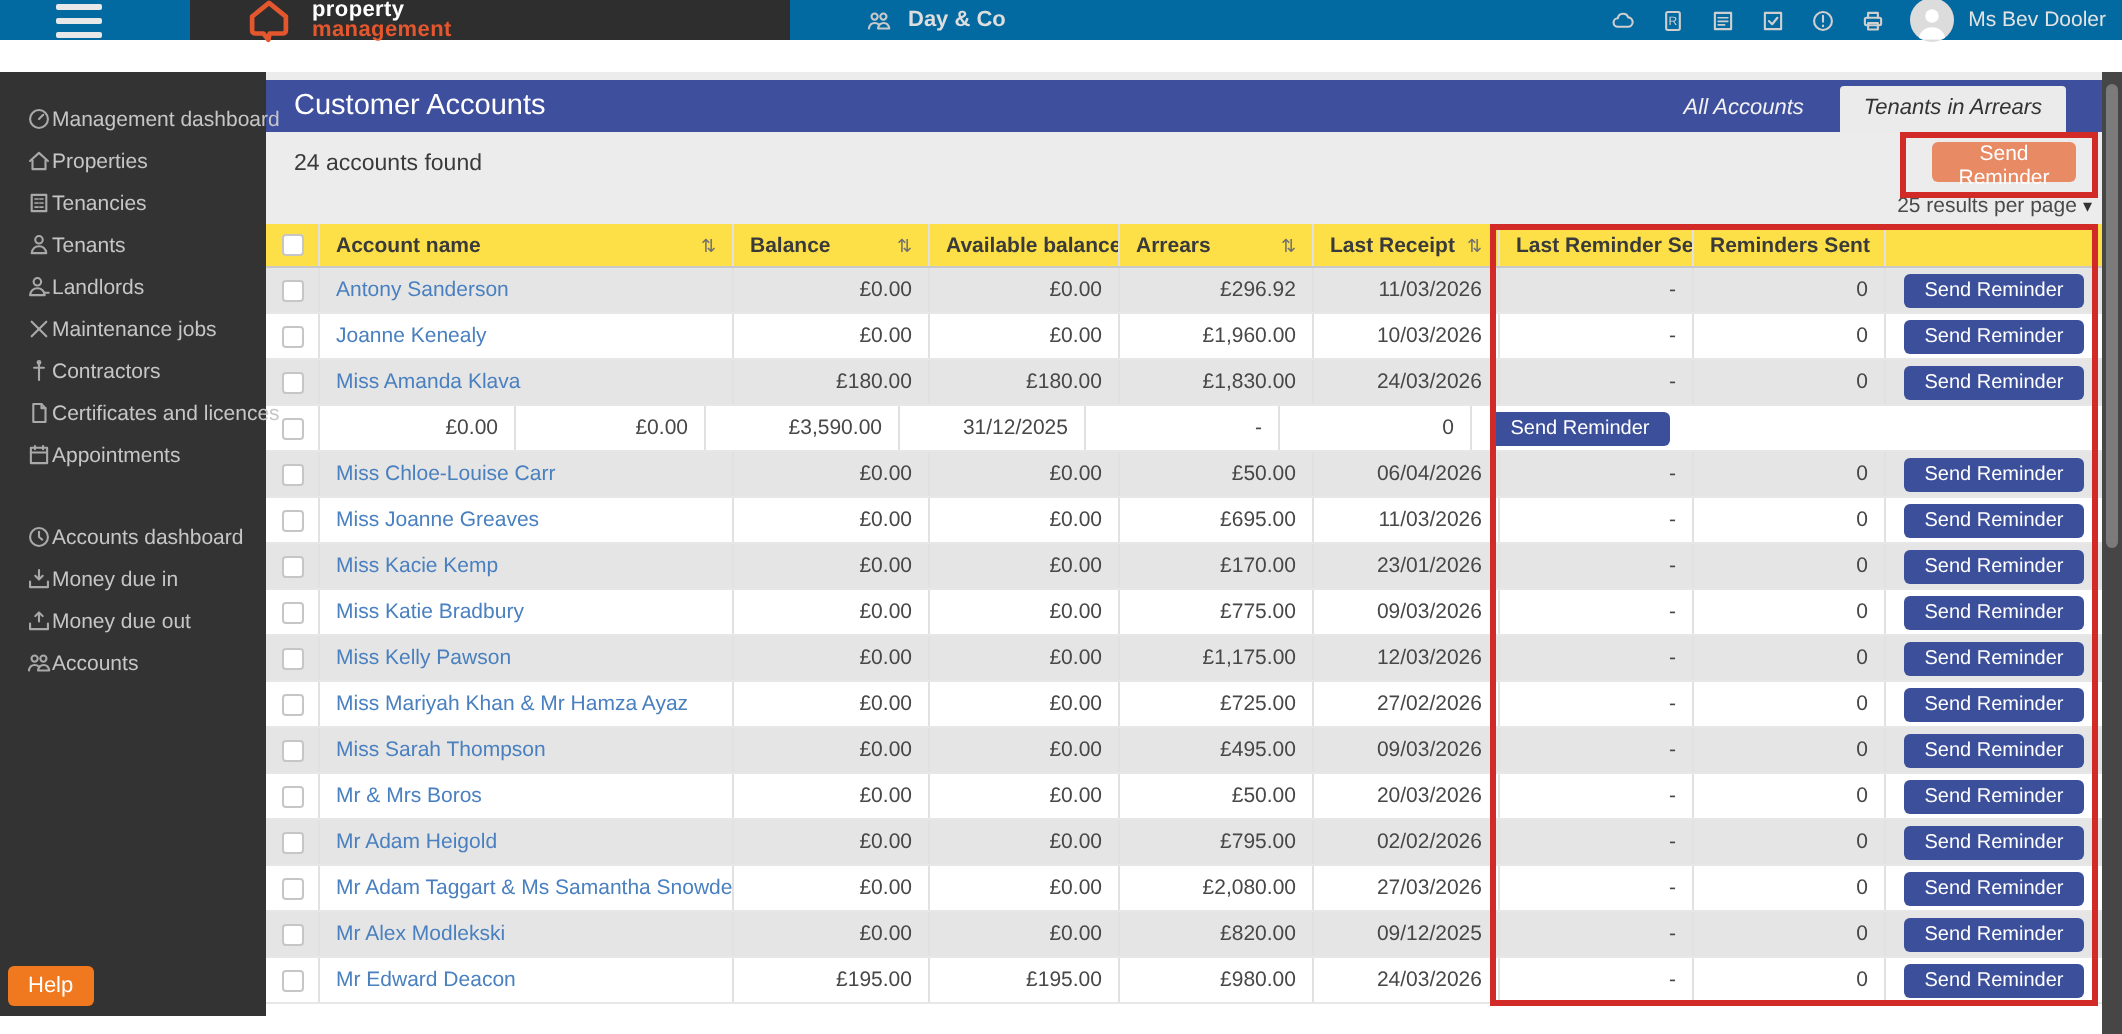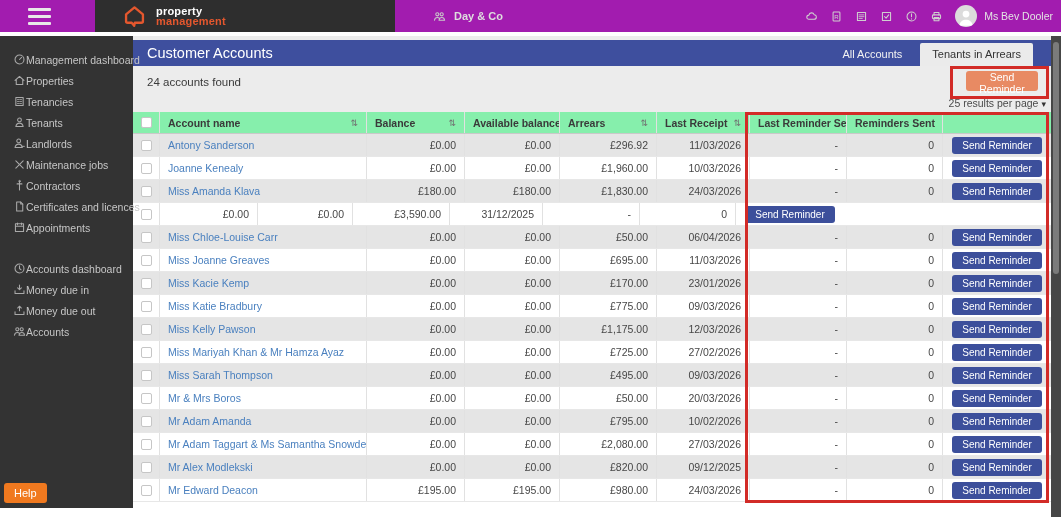--- a/index.html
+++ b/index.html
@@ -1,20 +1,20 @@
 <!DOCTYPE html>
 <html><head>
 <meta charset="utf-8">
 <style>
   * { margin:0; padding:0; box-sizing:border-box; }
   html,body { width:1061px; height:517px; }
   body { position:relative; font-family:"Liberation Sans",sans-serif; background:#ffffff; overflow:hidden; }
 
   
-  .topbar { position:absolute; left:0; top:0; width:1061px; height:32px; background:#a21caf; display:flex; align-items:center; z-index:5; }
+  .topbar { position:absolute; left:0; top:0; width:1061px; height:20px; background:#0369a1; display:flex; align-items:center; z-index:5; }
   .hamburger { width:95px; height:100%; display:flex; align-items:center; padding-left:28px; cursor:pointer; }
   .hamburger .bars { display:flex; flex-direction:column; gap:4px; }
   .hamburger .bars span { display:block; width:23px; height:3px; background:#e8e8e8; border-radius:1px; }
   .brand { width:300px; height:100%; background:#2e2e2e; display:flex; align-items:center; padding-left:27px; gap:9px; }
   .brand-text { line-height:10px; font-size:11px; font-weight:bold; letter-spacing:.2px; }
   .brand-line1 { color:#ffffff; display:block; }
   .brand-line2 { color:#e4572e; display:block; }
   .client { display:flex; align-items:center; gap:8px; margin-left:38px; color:#dedede; font-size:11px; font-weight:bold; }
   .client .top-icon { color:#c9c9c9; }
   .topbar-right { margin-left:auto; display:flex; align-items:center; gap:12px; padding-right:8px; }
@@ -30,30 +30,30 @@
   .side-item { display:flex; align-items:center; padding:4px 4px 4px 13px; color:#c6c6c6; font-size:10.5px; cursor:pointer; white-space:nowrap; }
   .side-icon { color:#a9a9a9; display:inline-flex; flex:0 0 13px; }
   .help-btn { position:absolute; left:4px; bottom:5px; background:#f0791f; color:#fff; border:none; font-size:11px; font-family:inherit; padding:4px 10px; border-radius:3px; cursor:pointer; }
 
   
   .main { position:absolute; left:133px; top:36px; width:918px; height:487px; background:#ffffff; }
   .main-gap { height:4px; background:#ececec; }
   .titlebar { height:26px; background:#3e4f9e; color:#fff; display:flex; align-items:center; padding-left:14px; }
   .page-title { font-size:14.5px; font-weight:400; }
   .tabs { margin-left:auto; display:flex; align-items:flex-end; align-self:flex-end; padding-right:18px; gap:6px; }
-  .tab { font-size:11px; padding:5px 12px 6px; color:#f2f2f2; cursor:pointer; white-space:nowrap; }
+  .tab { font-size:11px; padding:5px 12px 6px; color:#f2f2f2; cursor:pointer; white-space:nowrap;font-style:italic; }
   .tab.active { background:#ebebeb; color:#333; border-radius:2px 2px 0 0; }
   .toolbar { height:46px; background:#ececec; position:relative; }
   .results { position:absolute; left:14px; top:10px; font-size:11.5px; color:#3a3a3a; }
   .send-top { position:absolute; right:13px; top:5px; width:72px; height:20px; background:#e88a63; color:#fff; border:none; border-radius:3px; font-size:10.5px; font-family:inherit; cursor:pointer; }
   .per-page { position:absolute; right:5px; top:31px; font-size:10.5px; color:#4a4a4a; cursor:pointer; }
   .per-page .caret { font-size:9px; color:#333; margin-left:3px; }
 
   
-  .thead { display:flex; height:22px; background:#86efac; border-bottom:1px solid #c9c9c9; font-size:10.5px; font-weight:bold; color:#3a3a3a; }
+  .thead { display:flex; height:22px; background:#fde047; border-bottom:1px solid #c9c9c9; font-size:10.5px; font-weight:bold; color:#3a3a3a; }
   .trow { display:flex; height:23px; background:#fff; border-bottom:1px solid #e7e7e7; font-size:10.5px; color:#474747; }
   .trow.alt { background:#e5e5e5; }
   .cell { display:flex; align-items:center; padding:0 8px; border-right:1px solid #e1e1e1; overflow:hidden; white-space:nowrap; }
   .hcell { justify-content:space-between; cursor:pointer; }
   .num { justify-content:flex-end; }
   .sort { color:#707070; font-size:9px; font-weight:normal; margin-left:4px; }
   .checkbox { width:11px; height:11px; background:#fff; border:1px solid #c6c6c6; border-radius:2px; display:inline-block; cursor:pointer; }
   .col-checkbox { width:27px; justify-content:center; padding:0; }
   .col-name { width:207px; }
   .col-balance { width:98px; }
@@ -537,26 +537,26 @@
           <div class="cell num col-reminders_sent">0</div>
           <div class="cell col-action">
             <button class="row-btn">Send Reminder</button>
           </div>
         </div>
         <div class="trow alt">
           <div class="cell col-checkbox">
             <span class="checkbox"></span>
           </div>
           <div class="cell col-name">
-            <span class="name-link">Mr Adam Amanda</span>
+            <span class="name-link">Mr Adam Heigold</span>
           </div>
           <div class="cell num col-balance">£0.00</div>
           <div class="cell num col-available_balance">£0.00</div>
           <div class="cell num col-arrears">£795.00</div>
-          <div class="cell num col-last_receipt">10/02/2026</div>
+          <div class="cell num col-last_receipt">02/02/2026</div>
           <div class="cell num col-last_reminder_sent">-</div>
           <div class="cell num col-reminders_sent">0</div>
           <div class="cell col-action">
             <button class="row-btn">Send Reminder</button>
           </div>
         </div>
         <div class="trow">
           <div class="cell col-checkbox">
             <span class="checkbox"></span>
           </div>

